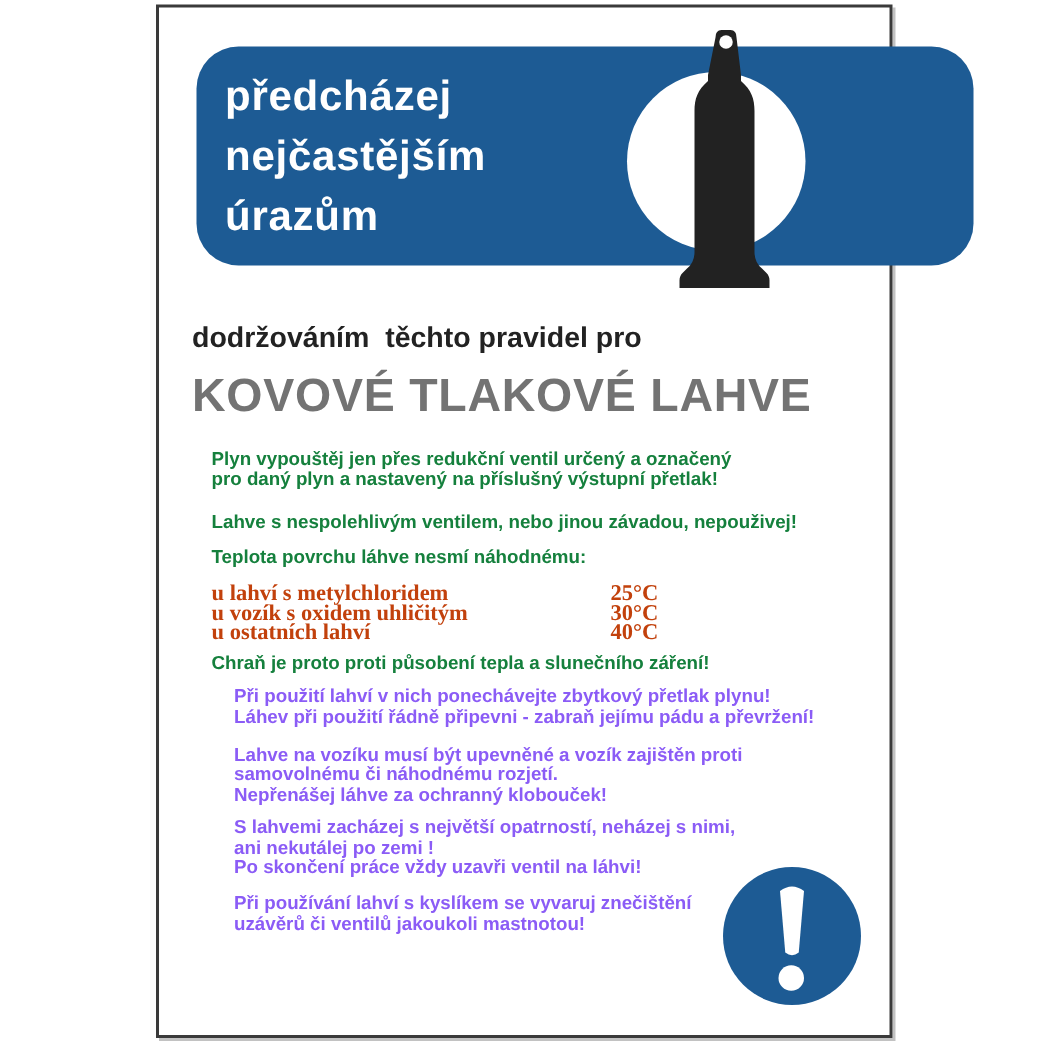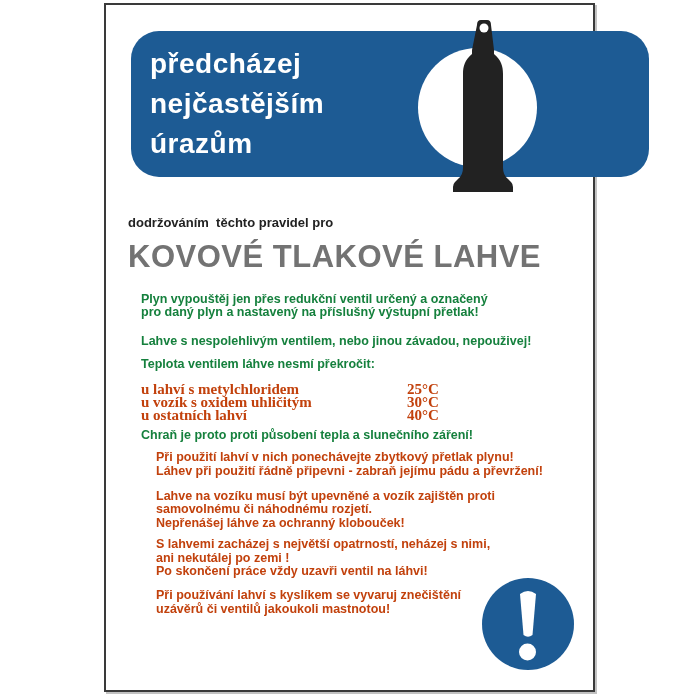--- a/index.html
+++ b/index.html
@@ -10,28 +10,28 @@
   
   .banner{position:absolute;left:25px;top:26px;width:518px;height:146px;background:#1d5b94;
           border-radius:28px;}
   .banner-slogan{position:absolute;left:19px;top:13px;color:#ffffff;font-weight:bold;
           font-size:28px;line-height:40px;white-space:pre-line;letter-spacing:0.5px;}
   .header-circle{position:absolute;left:312px;top:43px;width:119px;height:119px;
           border-radius:50%;background:#ffffff;}
   .cylinder{position:absolute;left:344px;top:12px;width:66px;height:178px;}
   
   .content{position:absolute;left:22px;top:210px;width:447px;}
-  .subtitle{margin:0;font-size:13px;font-weight:bold;color:#222222;white-space:pre-wrap;}
+  .subtitle{margin:0;font-size:19px;font-weight:bold;color:#222222;white-space:pre-wrap;}
   .title{margin:9px 0 0 0;font-size:31px;font-weight:bold;color:#737373;white-space:nowrap;
          letter-spacing:0.5px;}
   
   .rule{margin:0 0 0 13px;font-size:12.5px;line-height:13.4px;font-weight:bold;
         white-space:pre-line;}
   .blue{color:#15803d;}
-  .dark{color:#c2410c;margin-left:28px;}
+  .dark{color:#8b5cf6;margin-left:28px;}
   .mt-p1{margin-top:18px;} .mt-p2{margin-top:15px;} .mt-p3{margin-top:13px;}
   .mt-th{margin-top:10px;} .mt-heat{margin-top:8px;} .mt-p6{margin-top:9px;}
   .mt-p7{margin-top:12px;} .mt-p8{margin-top:8px;} .mt-p9{margin-top:11px;}
   
   .ttable{margin:9px 0 0 13px;}
   .trow{position:relative;height:13.4px;font-size:15px;font-weight:bold;color:#c2410c;font-family:Liberation Serif, serif;}
   .tlabel{position:absolute;left:0;top:0;}
   .tvalue{position:absolute;left:266px;top:0;}
   
   .mandatory{position:absolute;left:376px;top:573px;width:92px;height:92px;}
@@ -66,21 +66,21 @@
     </svg>
 
     <div class="content">
       <p class="subtitle">dodržováním  těchto pravidel pro</p>
       <p class="title">KOVOVÉ TLAKOVÉ LAHVE</p>
 
       <p class="rule blue mt-p1">Plyn vypouštěj jen přes redukční ventil určený a označený
 pro daný plyn a nastavený na příslušný výstupní přetlak!</p>
       <p class="rule blue mt-p2">Lahve s nespolehlivým ventilem, nebo jinou závadou, nepouživej!</p>
 
-      <p class="rule blue mt-th">Teplota ventilem láhve nesmí překročit:</p>
+      <p class="rule blue mt-th">Teplota povrchu láhve nesmí náhodnému:</p>
 
       <div class="ttable">
         <div class="trow">
           <span class="tlabel">u lahví s metylchloridem</span>
           <span class="tvalue">25°C</span>
         </div>
         <div class="trow">
           <span class="tlabel">u vozík s oxidem uhličitým</span>
           <span class="tvalue">30°C</span>
         </div>

